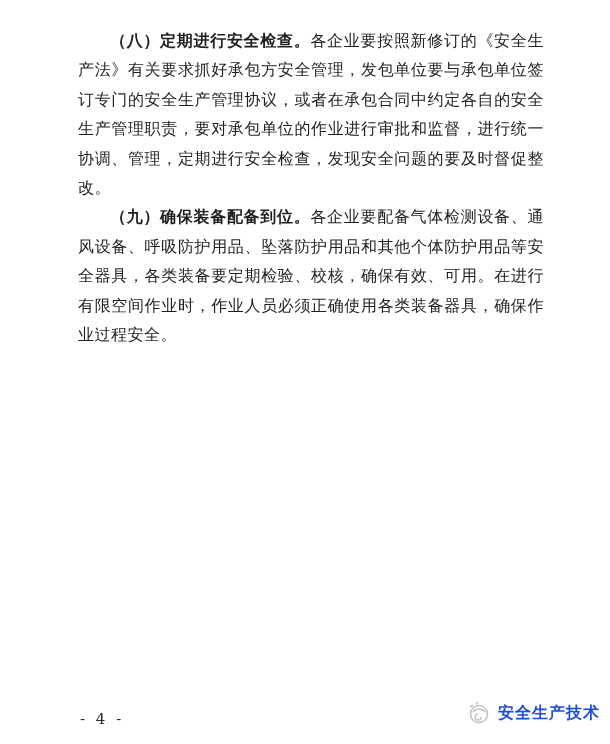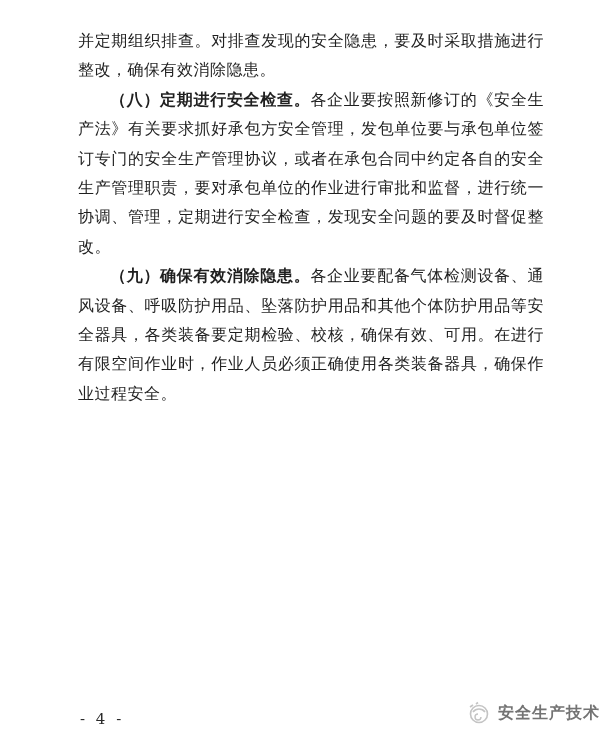--- a/index.html
+++ b/index.html
@@ -37,41 +37,40 @@
     font-size: 15px;
     letter-spacing: 3px;
     white-space: pre;
   }
   .watermark {
     position: absolute;
     right: 10px; top: 700px;
     display: flex;
     align-items: center;
     gap: 6px;
-    color: #737373;
+    color: #1d4ed8;
     font-weight: 700;
     font-size: 16px;
     letter-spacing: 1px;
     text-shadow: 1px 1px 0 #ffffff;
     user-select: none;
   }
   .watermark svg { display: block; }
 </style>
 </head>
 <body>
 
 <div class="page">
 
   <div class="content">
-    <p class="continuation"><span>并定期组织排查。对排查发现的安全隐患，要及时采取措施进行整改，确保有效消除隐患。</span></p>
 
 
     <p><span class="lead">（八）定期进行安全检查。</span><span>各企业要按照新修订的《安全生产法》有关要求抓好承包方安全管理，发包单位要与承包单位签订专门的安全生产管理协议，或者在承包合同中约定各自的安全生产管理职责，要对承包单位的作业进行审批和监督，进行统一协调、管理，定期进行安全检查，发现安全问题的要及时督促整改。</span></p>
 
-    <p><span class="lead">（九）确保有效消除隐患。</span><span>各企业要配备气体检测设备、通风设备、呼吸防护用品、坠落防护用品和其他个体防护用品等安全器具，各类装备要定期检验、校核，确保有效、可用。在进行有限空间作业时，作业人员必须正确使用各类装备器具，确保作业过程安全。</span></p>
+    <p><span class="lead">（九）确保装备配备到位。</span><span>各企业要配备气体检测设备、通风设备、呼吸防护用品、坠落防护用品和其他个体防护用品等安全器具，各类装备要定期检验、校核，确保有效、可用。在进行有限空间作业时，作业人员必须正确使用各类装备器具，确保作业过程安全。</span></p>
 
   </div>
 
   <div class="page-number">- 4 -</div>
 
   <div class="watermark">
     <span>
       <svg width="26" height="26" viewBox="0 0 26 26" fill="none">
         <circle cx="13" cy="14" r="8.5" stroke="#c4c4c4" stroke-width="1.6"></circle>
         <path d="M7 12 C 10 8, 16 8, 19 12" stroke="#c4c4c4" stroke-width="1.6" fill="none"></path>

